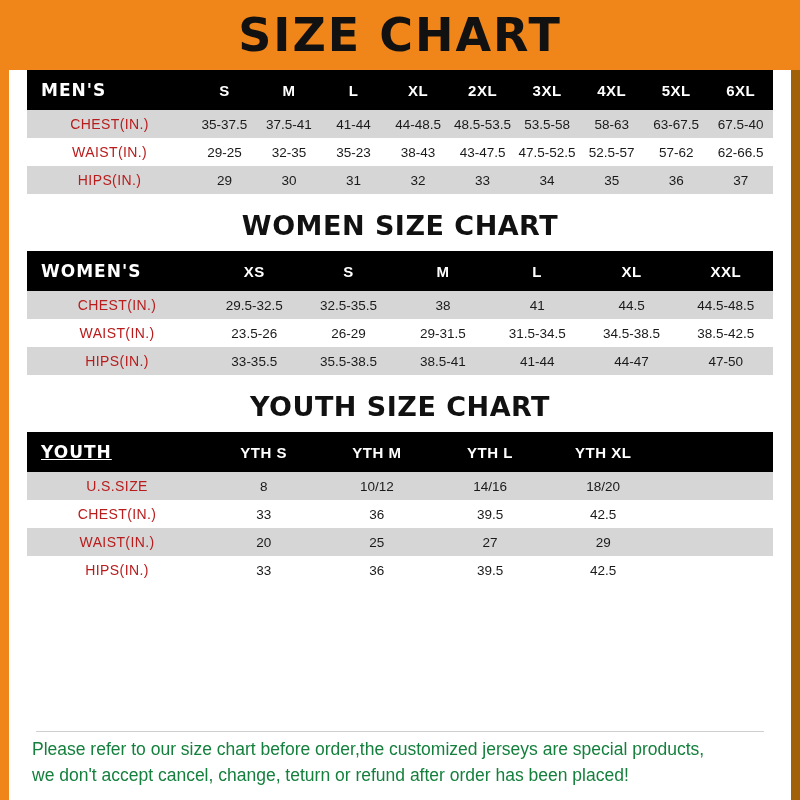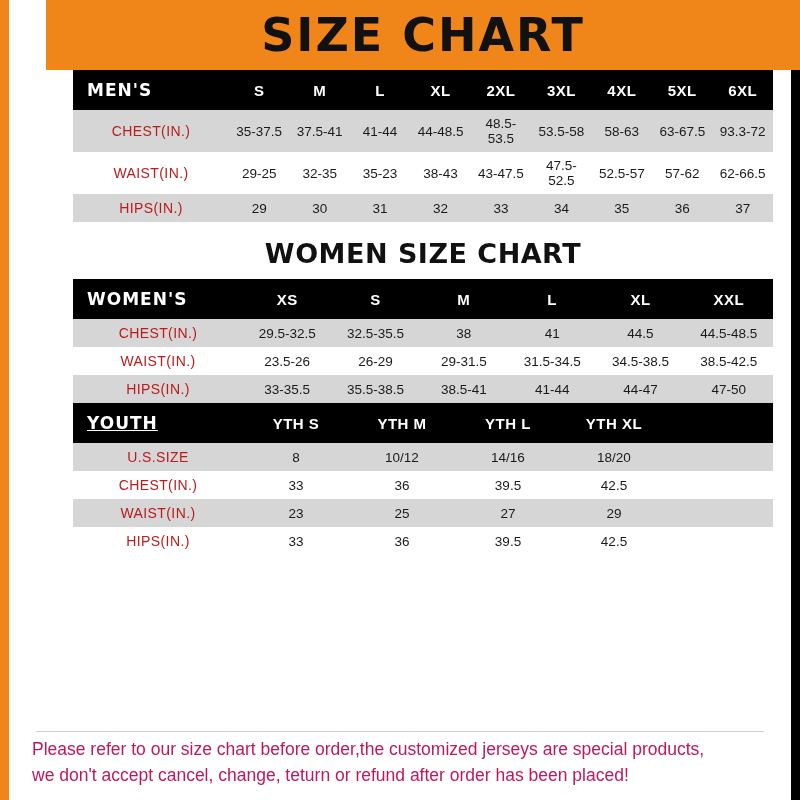--- a/index.html
+++ b/index.html
@@ -13,22 +13,21 @@
     font-family: "Liberation Sans", sans-serif;
     overflow: hidden;
   }
   .page {
     position: relative;
     width: 800px;
     height: 800px;
     background: #ffffff;
     box-sizing: border-box;
     border-left: 9px solid #f08519;
-    border-right: 9px solid #000000;
-    padding-left: 46px;
+    border-right: 9px solid #a16207;
   }
   .banner {
     height: 70px;
     background: #f08519;
     display: flex;
     align-items: center;
     justify-content: center;
     margin: 0 -9px;
   }
   .banner-title {
@@ -93,21 +92,21 @@
   }
   .footer-note {
     position: absolute;
     left: 9px;
     right: 9px;
     bottom: 0;
     padding: 6px 14px 12px 14px;
     box-sizing: border-box;
   }
   .footer-note .line {
-    color: #be185d;
+    color: #15803d;
     font-size: 17.5px;
     line-height: 1.5;
     font-family: "Liberation Sans", sans-serif;
   }
   .divider {
     height: 1px;
     background: #cfcfcf;
     margin: 6px 4px 4px 4px;
   }
   .men-col-1 { width: 20%; }
@@ -143,21 +142,21 @@
         <tr class="shaded">
           <td class="row-label">CHEST(IN.)</td>
           <td>35-37.5</td>
           <td>37.5-41</td>
           <td>41-44</td>
           <td>44-48.5</td>
           <td>48.5-53.5</td>
           <td>53.5-58</td>
           <td>58-63</td>
           <td>63-67.5</td>
-          <td>93.3-72</td>
+          <td>67.5-40</td>
         </tr>
         <tr class="plain">
           <td class="row-label">WAIST(IN.)</td>
           <td>29-25</td>
           <td>32-35</td>
           <td>35-23</td>
           <td>38-43</td>
           <td>43-47.5</td>
           <td>47.5-52.5</td>
           <td>52.5-57</td>
@@ -220,20 +219,21 @@
           <td>38.5-41</td>
           <td>41-44</td>
           <td>44-47</td>
           <td>47-50</td>
         </tr>
       </tbody>
     </table>
   </div>
 
   <div class="section">
+    <div class="section-title">YOUTH SIZE CHART</div>
     <table class="chart">
       <thead>
         <tr>
           <th class="label-head youth-col-1">YOUTH</th>
           <th>YTH S</th>
           <th>YTH M</th>
           <th>YTH L</th>
           <th>YTH XL</th>
           <th></th>
         </tr>
@@ -250,21 +250,21 @@
         <tr class="plain">
           <td class="row-label">CHEST(IN.)</td>
           <td>33</td>
           <td>36</td>
           <td>39.5</td>
           <td>42.5</td>
           <td></td>
         </tr>
         <tr class="shaded">
           <td class="row-label">WAIST(IN.)</td>
-          <td>23</td>
+          <td>20</td>
           <td>25</td>
           <td>27</td>
           <td>29</td>
           <td></td>
         </tr>
         <tr class="plain">
           <td class="row-label">HIPS(IN.)</td>
           <td>33</td>
           <td>36</td>
           <td>39.5</td>

